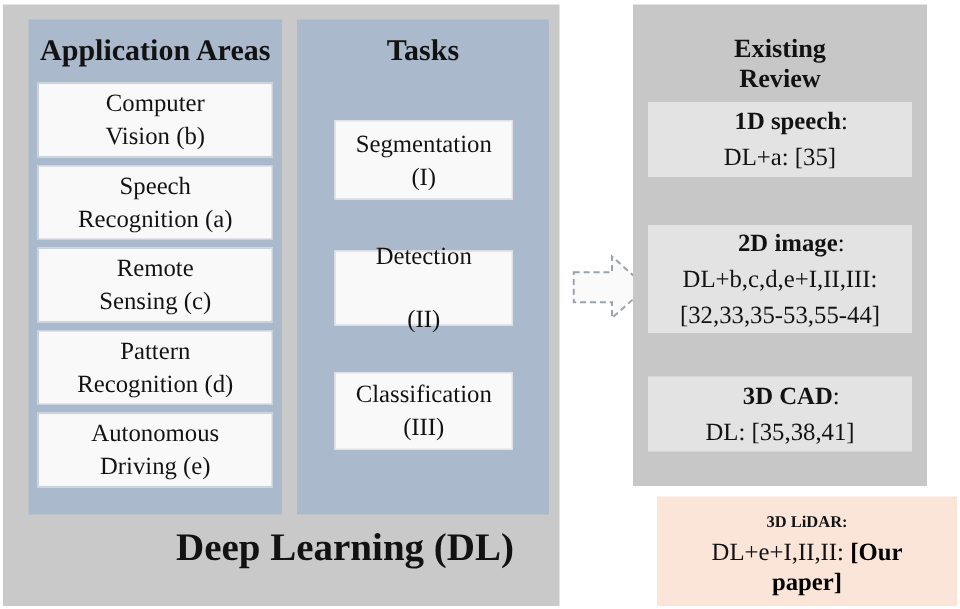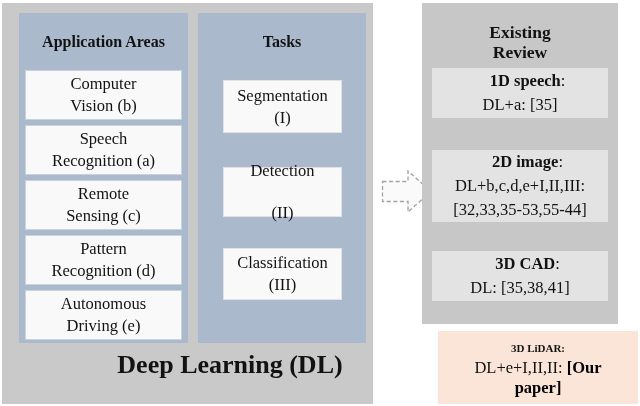--- a/index.html
+++ b/index.html
@@ -10,22 +10,22 @@
 
   
   .left-outer {
     position:absolute; left:2px; top:3px; width:371px; height:401px;
     background:#c9c9c9;
   }
   .col { position:absolute; top:10px; height:330px; background:#aab9cc; }
   .col-apps  { left:17px;  width:169px; }
   .col-tasks { left:196px; width:168px; }
   .col-header {
-    height:57px; display:flex; align-items:center; justify-content:center;
-    font-weight:bold; font-size:16px;
+    height:42px; display:flex; align-items:center; justify-content:center;
+    font-weight:bold; font-size:20px;
   }
   .col-items { display:flex; flex-direction:column; gap:5px; padding:0 6px; }
   .app-item {
     height:50px; background:#f9f9f9; border:1px solid #c8d1dc; box-sizing:border-box;
     display:flex; flex-direction:column; align-items:center; justify-content:center;
     text-align:center; font-size:16.5px; line-height:1.32;
   }
   .task-item {
     position:absolute; left:25px; width:119px; background:#f9f9f9;
     border:1px solid #dfe3e8; box-sizing:border-box;

